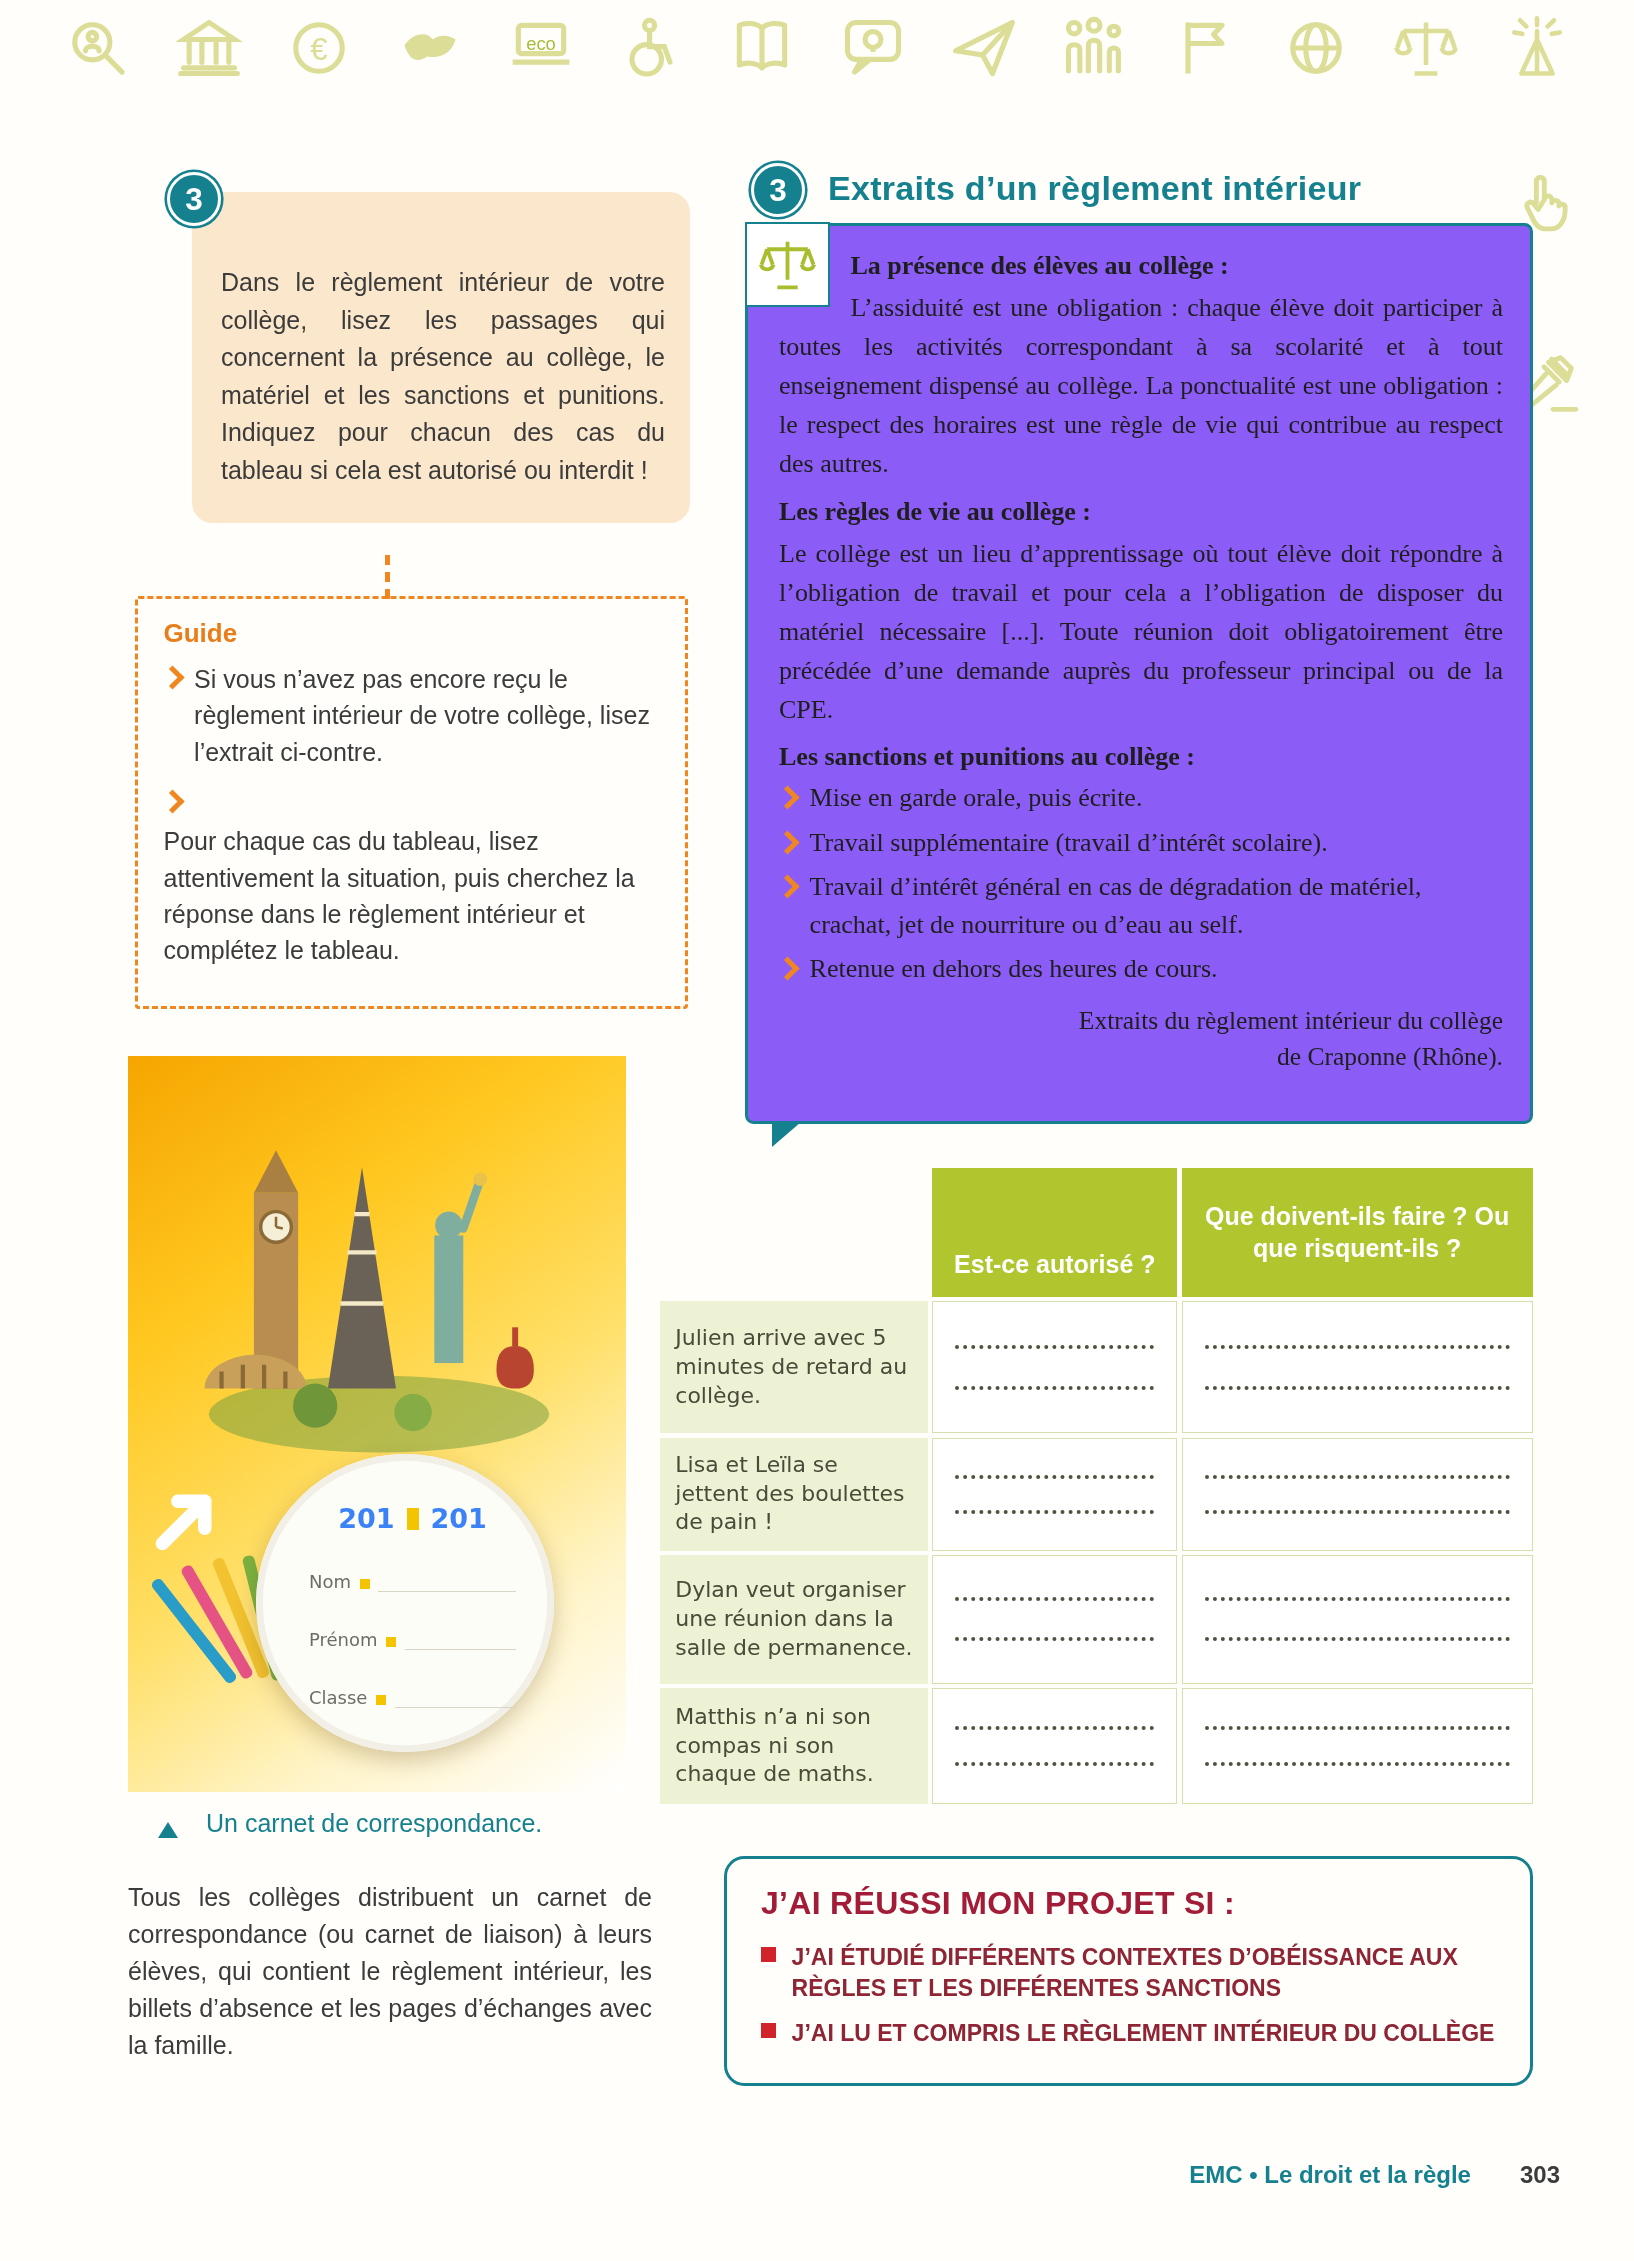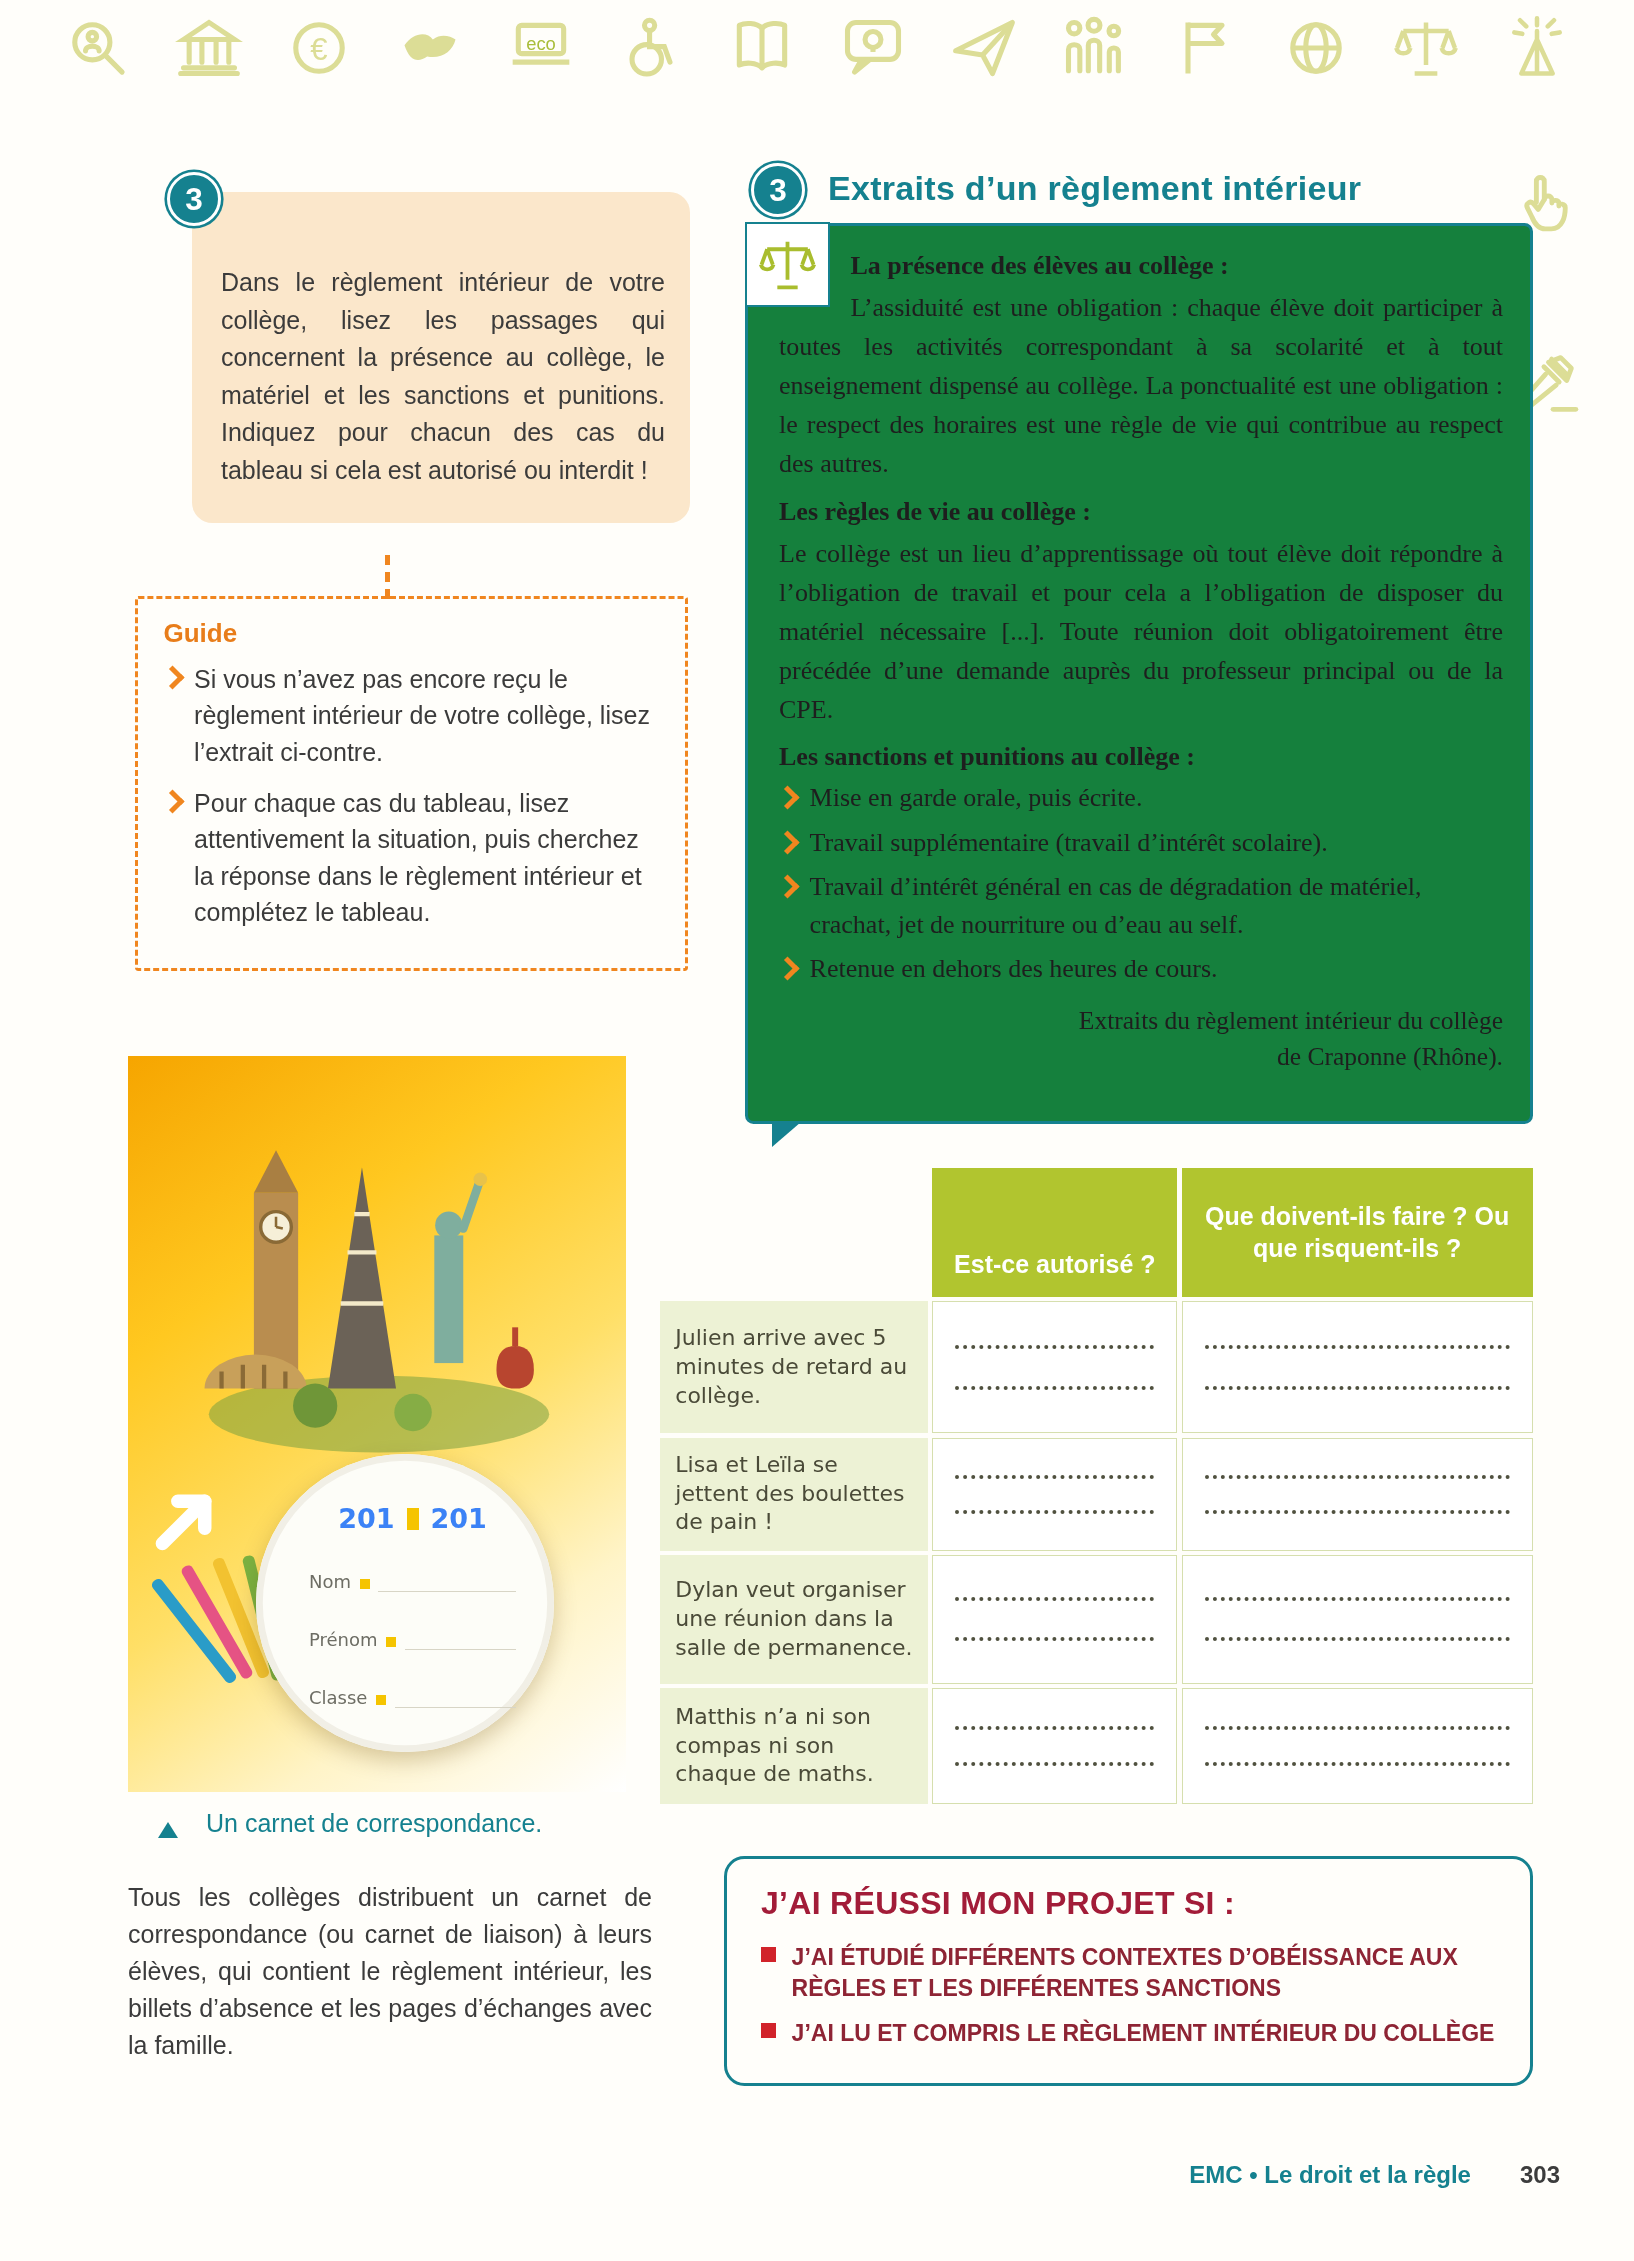--- a/index.html
+++ b/index.html
@@ -26,21 +26,21 @@
   .badge-left{left:167px;top:172px;}
   .badge-right{left:751px;top:163px;}
 
   .dash-connector{position:absolute;left:385px;top:555px;height:44px;width:0;
                   border-left:5.1px dashed #f0861f;}
 
   .guide{position:absolute;left:135px;top:596px;width:553px;border:3.4px dashed #f0861f;
          border-radius:3.4px;padding:19px 22px 19px 25.5px;box-sizing:border-box;}
   .guide-title{color:#e87d1a;font-size:26px;font-weight:bold;margin:0 0 12px 0;}
   .guide-item{display:flex;gap:13.6px;font-size:25px;line-height:1.45;color:#3b3b3b;margin-bottom:15.3px;}
-  .guide-item:last-child{margin-bottom:19px;}
+  .guide-item:last-child{margin-bottom:19px;flex-direction:column;}
   .chev{flex:0 0 auto;width:12px;height:12px;border-top:5.1px solid #f0861f;border-right:5.1px solid #f0861f;
         transform:rotate(45deg);margin-top:7.7px;}
 
   
   .photo{position:absolute;left:128px;top:1056px;width:498px;height:736px;overflow:hidden;
          background:linear-gradient(145deg,#f6a500 0%,#ffc820 28%,#ffdf66 55%,#fff4c8 78%,#ffffff 100%);}
   .photo svg.monuments{position:absolute;left:51px;top:77px;width:400px;height:341px;}
   .white-arrow{position:absolute;left:19px;top:426px;width:77px;height:77px;color:#ffffff;}
   .ribbon-text{position:absolute;left:140px;top:464px;transform:rotate(-9deg);
                font-family:"Liberation Serif",serif;font-style:italic;font-weight:bold;font-size:31px;
@@ -62,21 +62,21 @@
   .tri{width:0;height:0;border-left:10.2px solid transparent;border-right:10.2px solid transparent;
        border-bottom:16px solid #15818f;}
   .below-photo{position:absolute;left:128px;top:1854px;width:524px;font-size:25px;line-height:1.48;
                color:#3b3b3b;text-align:justify;}
 
   
   .doc-title{position:absolute;left:828px;top:169px;color:#15818f;font-size:34px;font-weight:bold;
              letter-spacing:0.3px;}
   .doc{position:absolute;left:745px;top:223px;width:788px;height:901px;border:3.4px solid #15818f;
        border-radius:8.5px;box-sizing:border-box;padding:20.4px 27px 15.3px 31px;
-       font-family:"Liberation Serif",serif;color:#1e1e1e;background:#15803d;}
+       font-family:"Liberation Serif",serif;color:#1e1e1e;background:#8b5cf6;}
   .doc-tail{position:absolute;left:24px;bottom:-25.5px;width:0;height:0;
             border-left:29px solid #15818f;border-bottom:25.5px solid transparent;}
   .scales-badge{float:left;width:85px;height:85px;background:#ffffff;border:2.6px solid #15818f;
                 margin:-24px 20.4px 6.8px -34px;display:flex;align-items:center;justify-content:center;
                 box-sizing:border-box;}
   .scales-badge svg{width:61px;height:61px;color:#a9bd2e;}
   .doc h4{font-size:26px;margin:13.6px 0 6.8px 0;}
   .doc h4.first{margin-top:5.1px;}
   .doc p{font-size:26px;line-height:1.5;margin:0 0 8.5px 0;text-align:justify;}
   .doc-bullet{display:flex;gap:13.6px;font-size:26px;line-height:1.45;margin:0 0 6.8px 0;}

